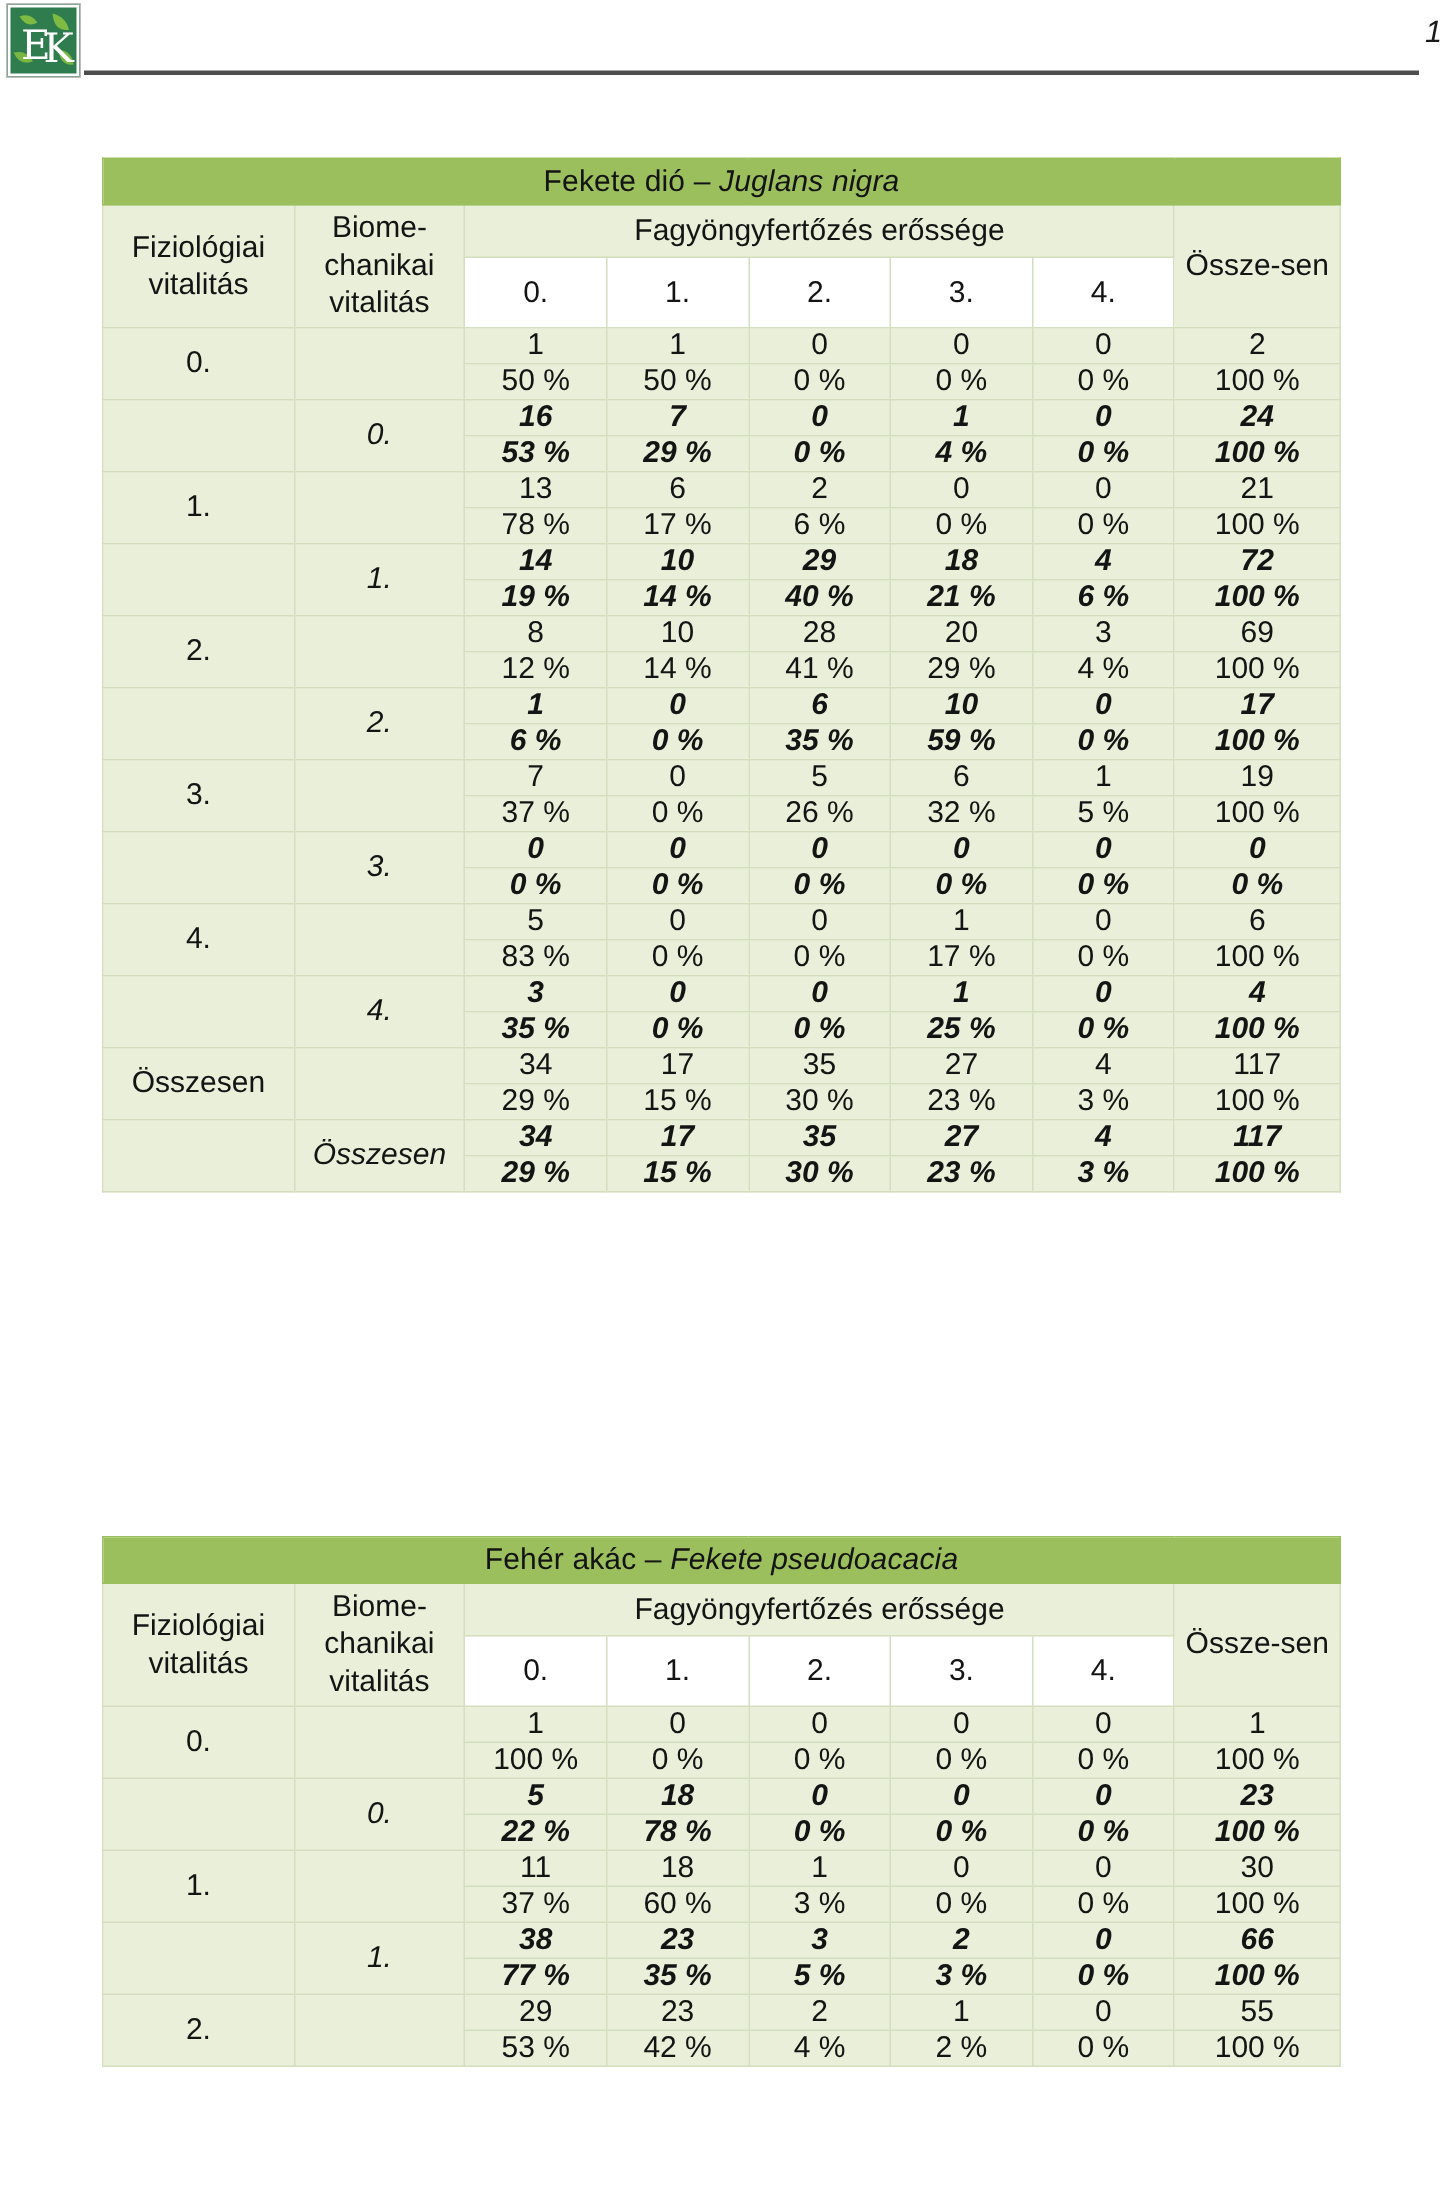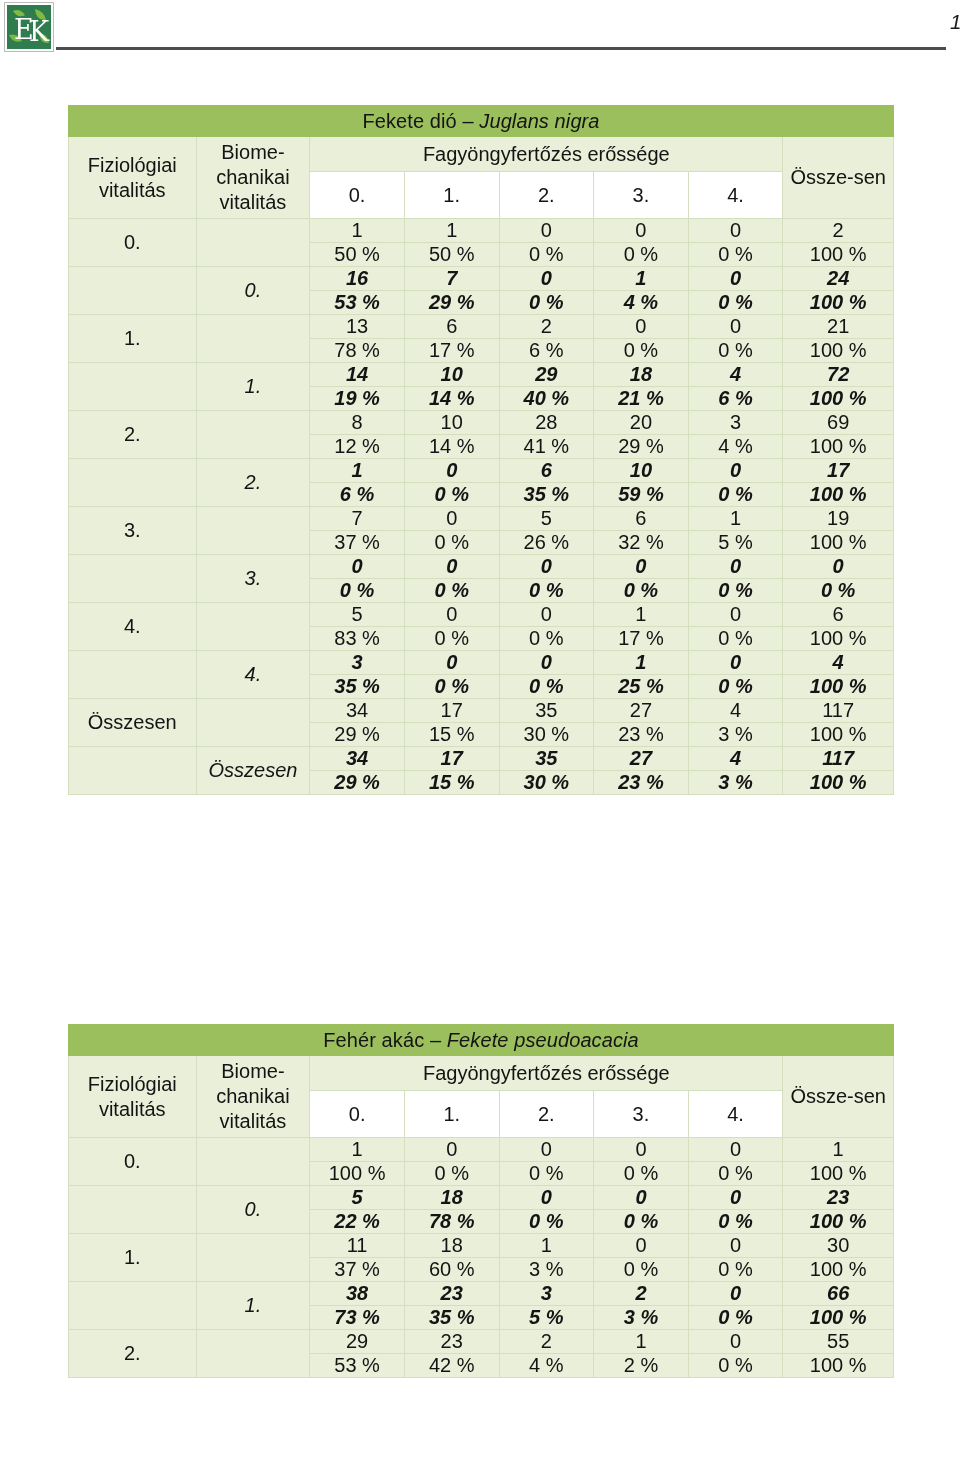--- a/index.html
+++ b/index.html
@@ -522,21 +522,21 @@
         <td rowspan="2"></td>
         <td rowspan="2" class="lbl-biome">1.</td>
         <td class="cnt">38</td>
         <td class="cnt">23</td>
         <td class="cnt">3</td>
         <td class="cnt">2</td>
         <td class="cnt">0</td>
         <td class="cnt">66</td>
       </tr>
       <tr class="b">
-        <td class="pct">73 %</td>
+        <td class="pct">77 %</td>
         <td class="pct">35 %</td>
         <td class="pct">5 %</td>
         <td class="pct">3 %</td>
         <td class="pct">0 %</td>
         <td class="pct">100 %</td>
       </tr>
       <tr class="n">
         <td rowspan="2" class="lbl-phys">2.</td>
         <td rowspan="2"></td>
         <td class="cnt">29</td>

